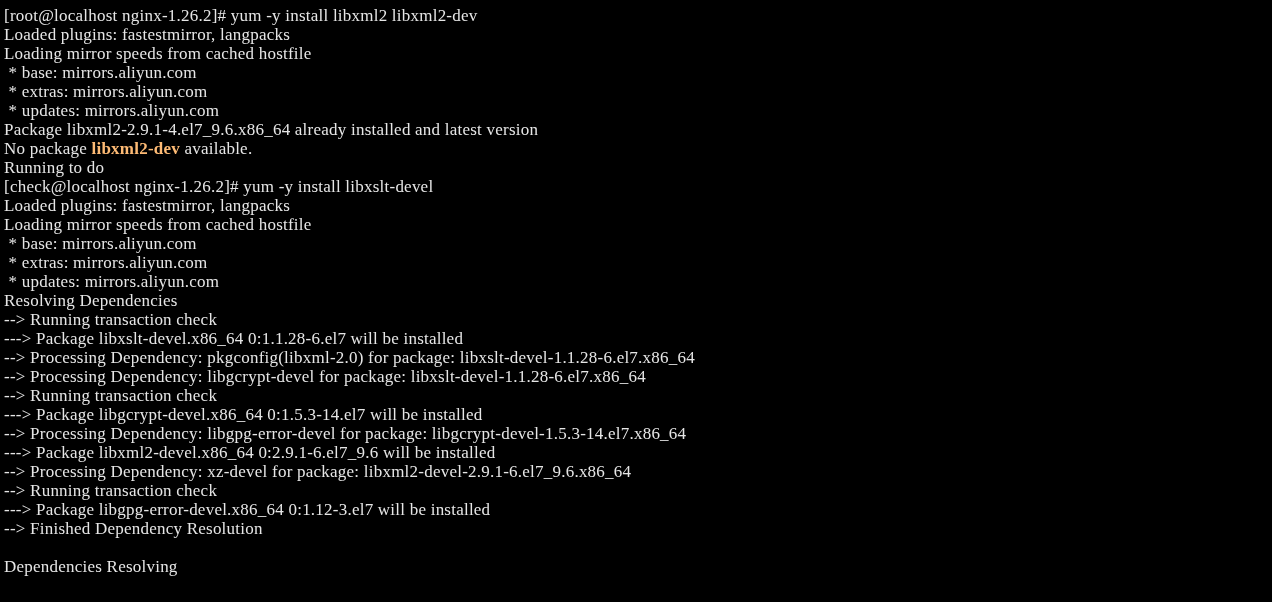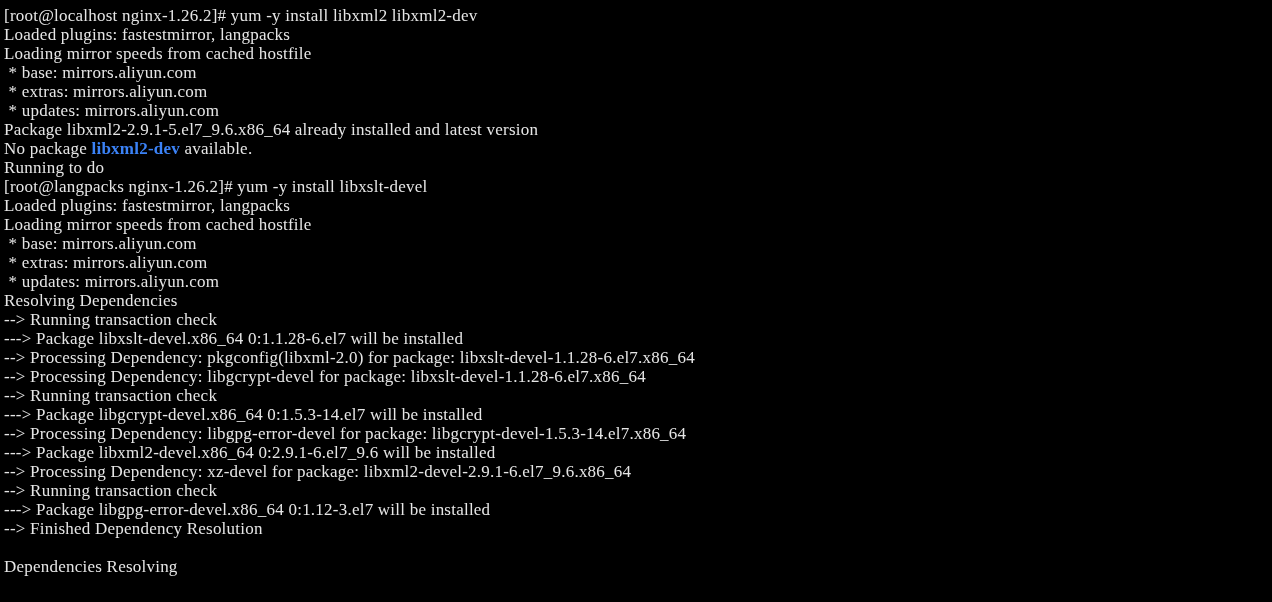--- a/index.html
+++ b/index.html
@@ -30,37 +30,37 @@
     letter-spacing: 0.23px;
     color: #e6e6e6;
     font-weight: normal;
     font-family: Liberation Serif, serif;
   }
   .line.blank {
     height: 19px;
   }
   .line b {
     font-weight: bold;
-    color: #3b82f6;
+    color: #fdba74;
   }
 </style>
 </head>
 <body>
 
 <div id="terminal" style="background: rgb(0, 0, 0); color: rgb(230, 230, 230);">
     <div class="line">[root@localhost nginx-1.26.2]# yum -y install libxml2 libxml2-dev</div>
     <div class="line">Loaded plugins: fastestmirror, langpacks</div>
     <div class="line">Loading mirror speeds from cached hostfile</div>
     <div class="line"> * base: mirrors.aliyun.com</div>
     <div class="line"> * extras: mirrors.aliyun.com</div>
     <div class="line"> * updates: mirrors.aliyun.com</div>
-    <div class="line">Package libxml2-2.9.1-5.el7_9.6.x86_64 already installed and latest version</div>
+    <div class="line">Package libxml2-2.9.1-4.el7_9.6.x86_64 already installed and latest version</div>
     <div class="line">No package <b>libxml2-dev</b> available.</div>
     <div class="line">Running to do</div>
-    <div class="line">[root@langpacks nginx-1.26.2]# yum -y install libxslt-devel</div>
+    <div class="line">[check@localhost nginx-1.26.2]# yum -y install libxslt-devel</div>
     <div class="line">Loaded plugins: fastestmirror, langpacks</div>
     <div class="line">Loading mirror speeds from cached hostfile</div>
     <div class="line"> * base: mirrors.aliyun.com</div>
     <div class="line"> * extras: mirrors.aliyun.com</div>
     <div class="line"> * updates: mirrors.aliyun.com</div>
     <div class="line">Resolving Dependencies</div>
     <div class="line">--&gt; Running transaction check</div>
     <div class="line">---&gt; Package libxslt-devel.x86_64 0:1.1.28-6.el7 will be installed</div>
     <div class="line">--&gt; Processing Dependency: pkgconfig(libxml-2.0) for package: libxslt-devel-1.1.28-6.el7.x86_64</div>
     <div class="line">--&gt; Processing Dependency: libgcrypt-devel for package: libxslt-devel-1.1.28-6.el7.x86_64</div>

